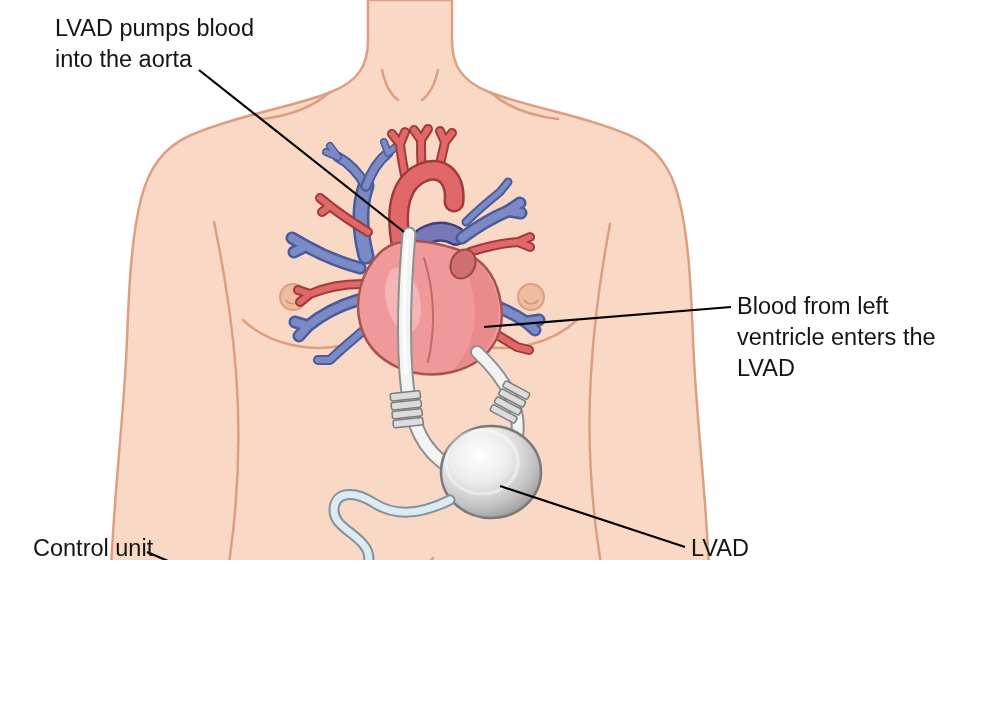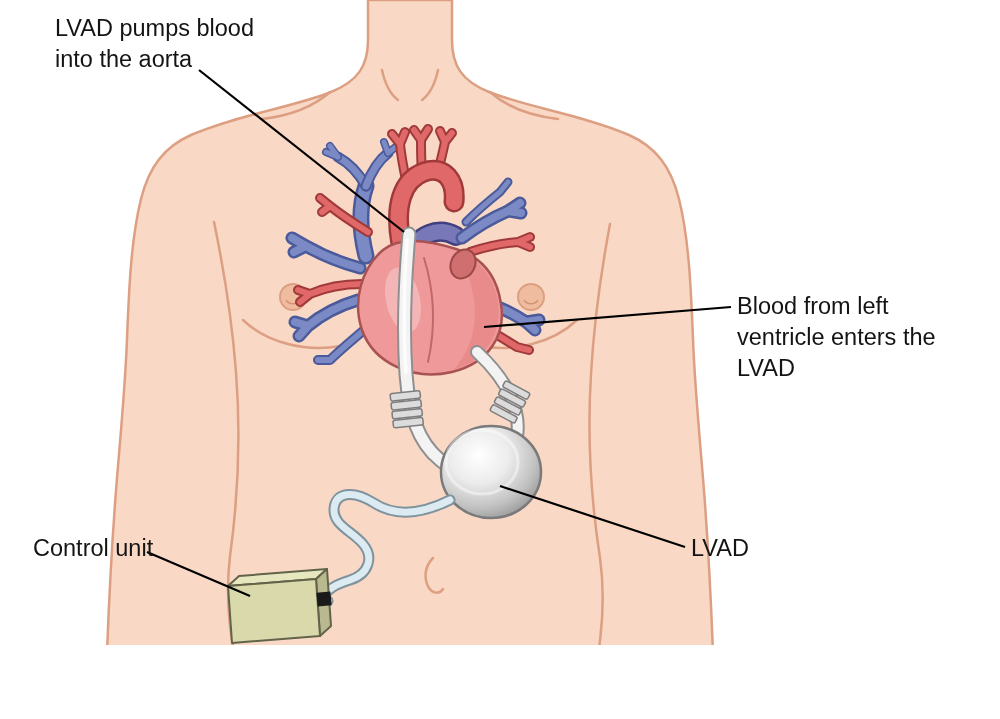--- a/index.html
+++ b/index.html
@@ -1,16 +1,16 @@
 <!DOCTYPE html>
 <html><head>
 <meta charset="utf-8">
 <style>
   html, body { margin: 0; padding: 0; background: #ffffff; }
-  .stage { width: 1000px; height: 645px; position: relative; background: #ef4444; overflow: hidden; }
+  .stage { width: 1000px; height: 560px; position: relative; background: #ef4444; overflow: hidden; }
   svg { display: block; }
   text.label {
     font-family: "Liberation Sans", sans-serif;
     font-size: 23.5px;
     fill: #141414;
   }
 </style>
 </head>
 <body>
 

